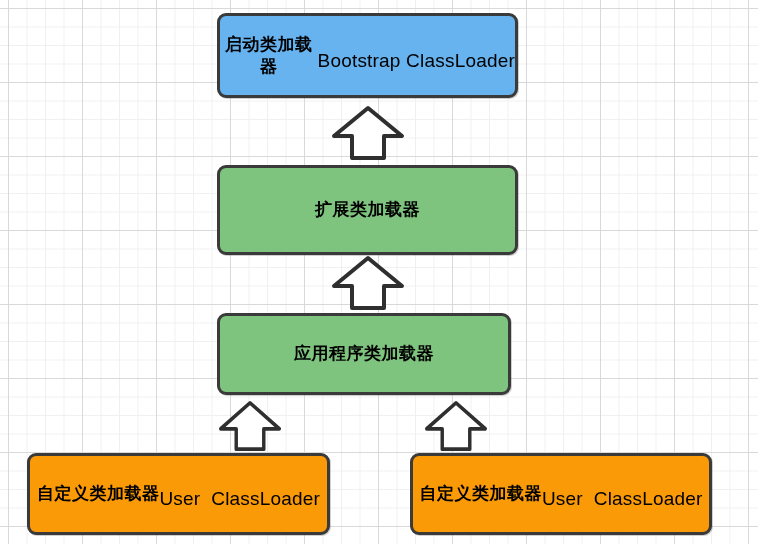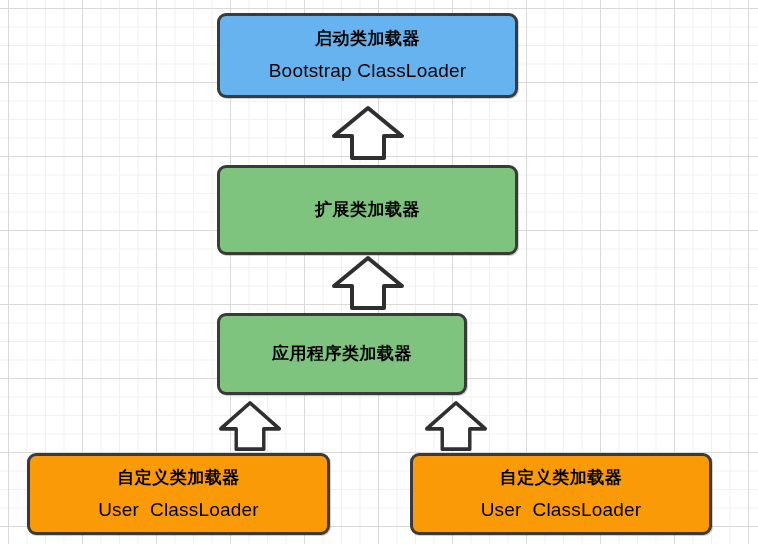--- a/index.html
+++ b/index.html
@@ -31,21 +31,21 @@
       18.5px 18.5px;
     background-position: 8px 0px, 0px 8px, 8px 0px, 0px 8px;
   }
 
   .node {
     position: absolute;
     box-sizing: border-box;
     border: 3px solid #3a3a3a;
     border-radius: 9px;
     display: flex;
-    flex-direction: column;
+    flex-direction: row;
     align-items: center;
     justify-content: center;
     color: #000000;
     text-align: center;
     line-height: 1.25;
     box-shadow: 1px 1px 0 rgba(0,0,0,0.18);
   }
   .node .line-cn {
     font-size: 17px;
     font-weight: bold;
@@ -74,21 +74,21 @@
 
   <div class="node" style="left: 217px; top: 13px; width: 301px; height: 85px; background-color: rgb(102, 179, 240); border-color: rgb(58, 58, 58); color: rgb(0, 0, 0);">
     <span class="line-cn">启动类加载器</span>
     <span class="line-en">Bootstrap ClassLoader</span>
   </div>
 
   <div class="node" style="left: 217px; top: 165px; width: 301px; height: 90px; background-color: rgb(126, 196, 126); border-color: rgb(58, 58, 58); color: rgb(0, 0, 0);">
     <span class="line-cn">扩展类加载器</span>
   </div>
 
-  <div class="node" style="left: 217px; top: 313px; width: 250px; height: 82px; background-color: rgb(126, 196, 126); border-color: rgb(58, 58, 58); color: rgb(0, 0, 0); gap: 27px;">
+  <div class="node" style="left: 217px; top: 313px; width: 294px; height: 82px; background-color: rgb(126, 196, 126); border-color: rgb(58, 58, 58); color: rgb(0, 0, 0); gap: 27px;">
     <span class="line-cn">应用程序类加载器</span>
   </div>
 
   <div class="node" style="left: 27px; top: 453px; width: 303px; height: 82px; background-color: rgb(251, 154, 7); border-color: rgb(58, 58, 58); color: rgb(0, 0, 0);">
     <span class="line-cn">自定义类加载器</span>
     <span class="line-en">User  ClassLoader</span>
   </div>
 
   <div class="node" style="left: 410px; top: 453px; width: 302px; height: 82px; background-color: rgb(251, 154, 7); border-color: rgb(58, 58, 58); color: rgb(0, 0, 0);">
     <span class="line-cn">自定义类加载器</span>

